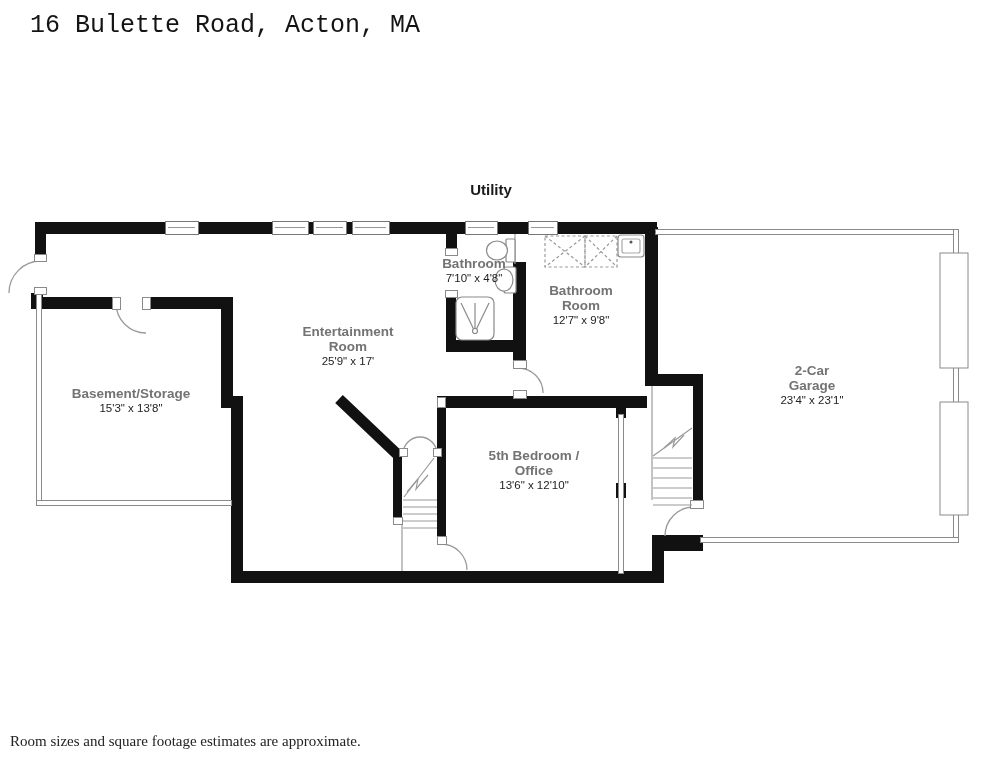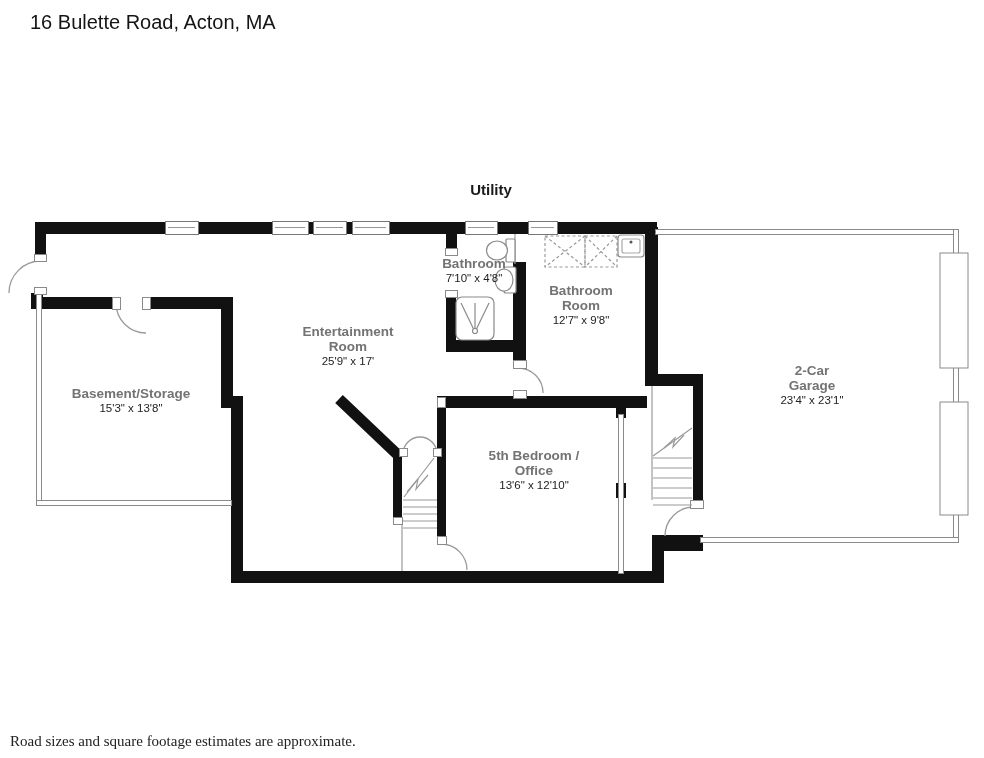--- a/index.html
+++ b/index.html
@@ -1,20 +1,20 @@
 <!DOCTYPE html>
 <html><head>
 <meta charset="utf-8">
 <style>
   html,body{margin:0;padding:0;background:#fff;}
   .page{position:relative;width:984px;height:758px;background:#ffffff;overflow:hidden;
         font-family:"Liberation Sans",sans-serif;color:#1a1a1a;}
   .plan-svg{position:absolute;left:0;top:0;width:984px;height:758px;}
-  .title{position:absolute;left:30px;top:11px;font-family:Liberation Sans, sans-serif;
-         font-size:20px;color:#141414;white-space:nowrap;}
+  .title{position:absolute;left:30px;top:11px;font-family:Liberation Mono, monospace;
+         font-size:25px;color:#141414;white-space:nowrap;}
   .floor-label{position:absolute;left:491px;top:181px;transform:translateX(-50%);
          font-size:15px;font-weight:bold;white-space:nowrap;}
   .footnote{position:absolute;left:10px;top:733px;font-family:"Liberation Serif",serif;
          font-size:15px;color:#222;white-space:nowrap;}
   .room-label{position:absolute;transform:translateX(-50%);text-align:center;white-space:nowrap;}
   .room-name{font-weight:bold;font-size:13.5px;line-height:15px;color:#737373;}
   .room-dims{font-size:11.5px;line-height:14px;color:#222;}
 </style>
 </head>
 <body>
@@ -197,14 +197,14 @@
     <div class="room-name">Office</div>
     <div class="room-dims">13'6" x 12'10"</div>
   </div>
 
   <div class="room-label" style="left:812px;top:363px">
     <div class="room-name">2-Car</div>
     <div class="room-name">Garage</div>
     <div class="room-dims">23'4" x 23'1"</div>
   </div>
 
-  <div class="footnote">Road sizes and square footage estimates are approximate.</div>
+  <div class="footnote">Room sizes and square footage estimates are approximate.</div>
 </div>
 
 </body></html>

